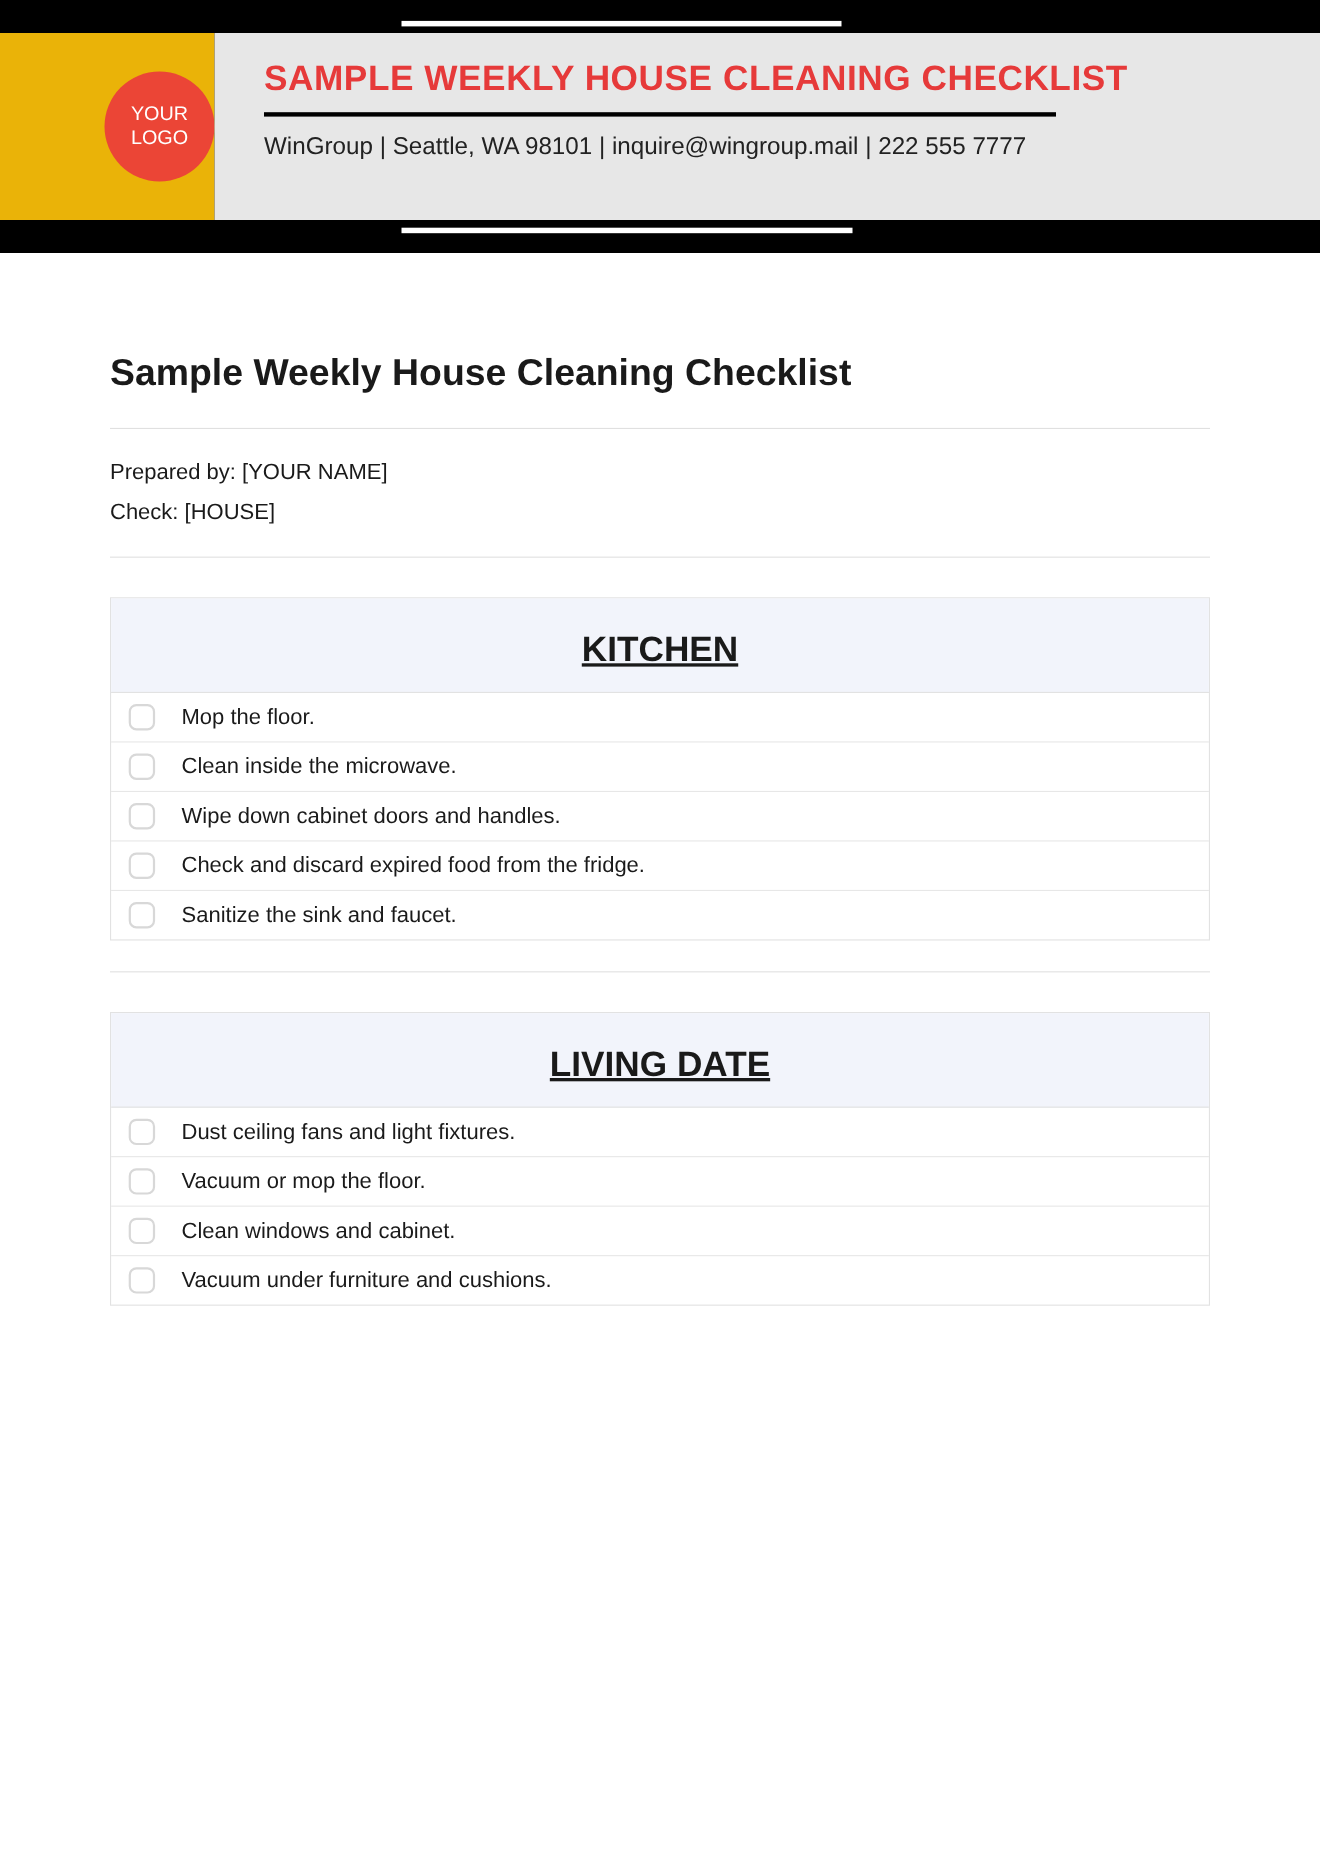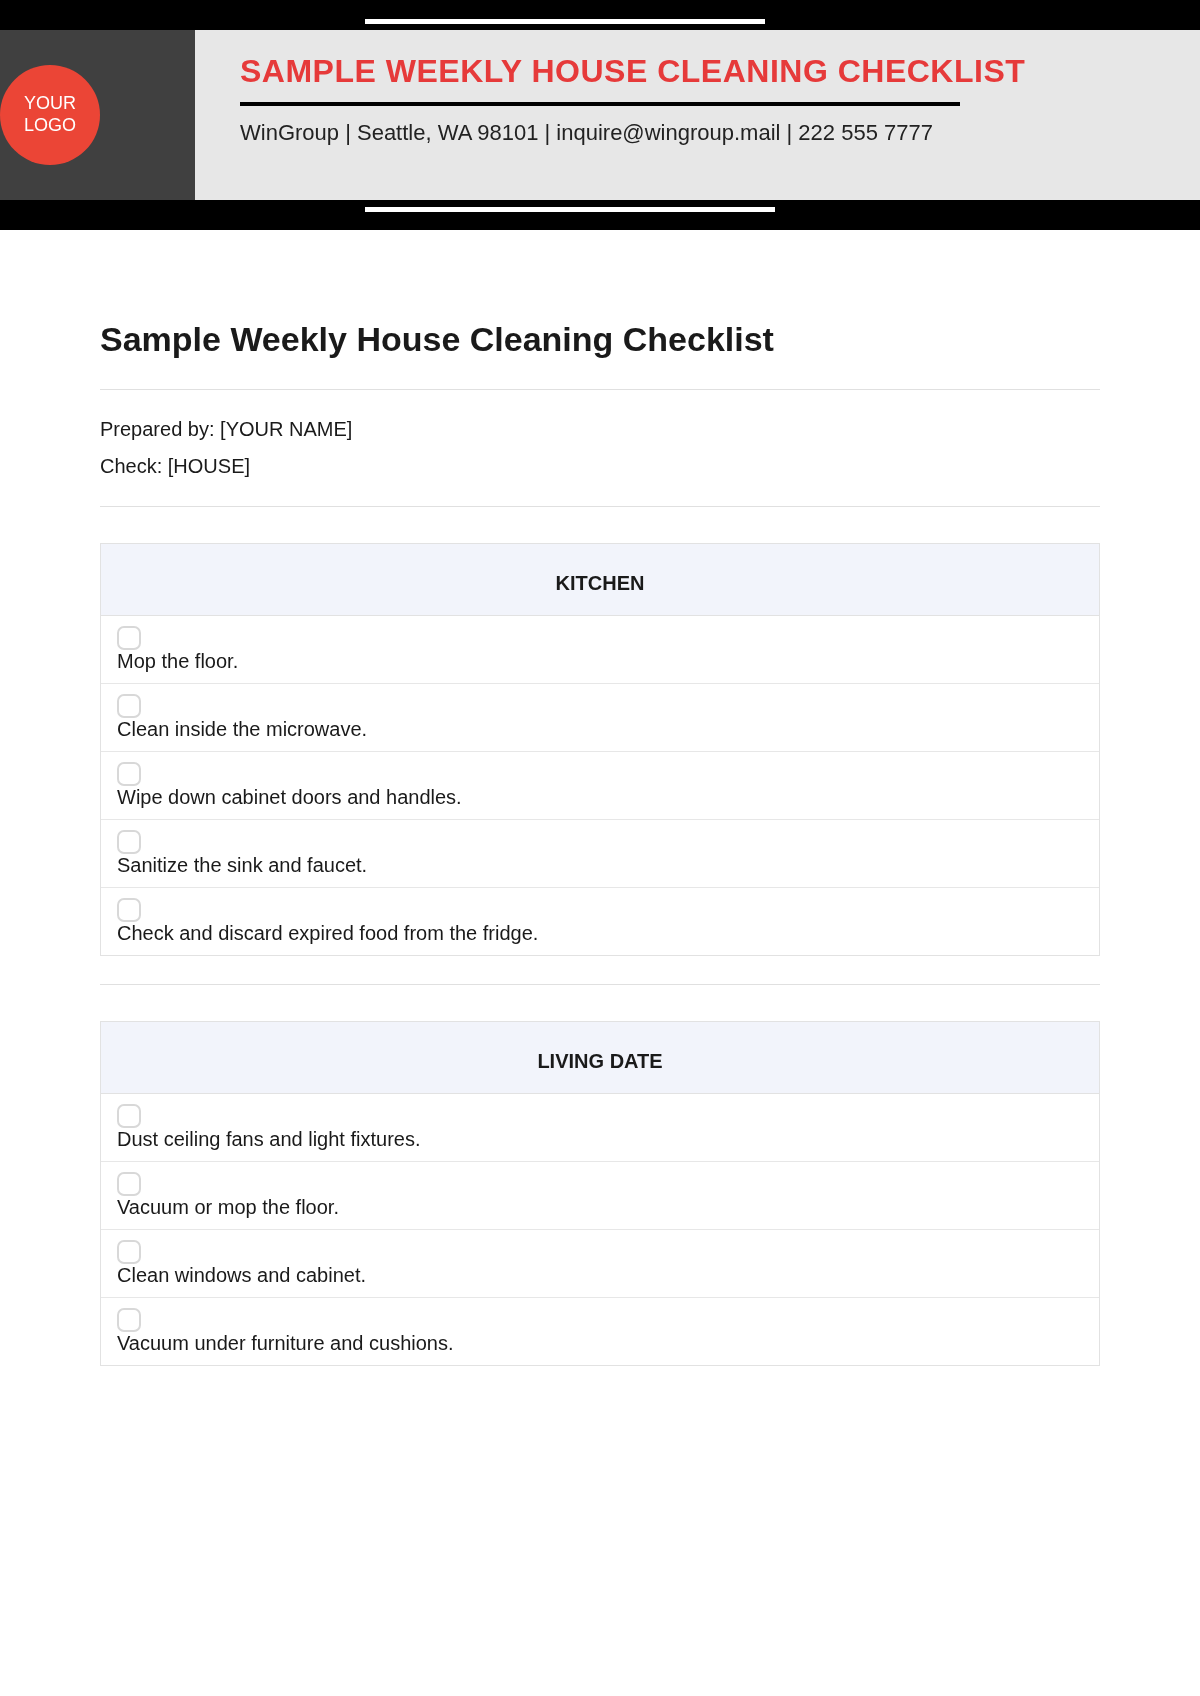--- a/index.html
+++ b/index.html
@@ -16,24 +16,24 @@
       background: #000;
       height: 230px;
       position: relative;
     }
     .logo-block {
       position: absolute;
       left: 0;
       top: 30px;
       width: 195px;
       height: 170px;
-      background: #404040;
+      background: #eab308;
       display: flex;
       align-items: center;
-      justify-content: flex-start;
+      justify-content: flex-end;
     }
     .logo-circle {
       width: 100px;
       height: 100px;
       background: #eb4536;
       border-radius: 50%;
       display: flex;
       align-items: center;
       justify-content: center;
       flex-direction: column;
@@ -110,30 +110,31 @@
       font-weight: 400;
     }
     .section {
       margin-top: 36px;
       border: 1px solid #e2e2e2;
     }
     .section-header {
       background: #f2f4fb;
       text-align: center;
       font-weight: 700;
-      font-size: 20px;
+      font-size: 32px;
       color: #1a1a1a;
       padding: 28px 10px 20px 10px;
       border-bottom: 1px solid #e2e2e2;
+      text-decoration: underline;
     }
     .task-row {
       display: flex;
+      align-items: center;
       padding: 10px 16px;
       border-bottom: 1px solid #e7e7e7;
-      flex-direction: column;
     }
     .task-row:last-child {
       border-bottom: none;
     }
     .checkbox {
       width: 24px;
       height: 24px;
       border: 2px solid #d8d8d8;
       border-radius: 7px;
       margin-right: 24px;
@@ -189,25 +190,25 @@
           <div class="task-row">
             <div class="checkbox"></div>
             <div class="task-text">Clean inside the microwave.</div>
           </div>
           <div class="task-row">
             <div class="checkbox"></div>
             <div class="task-text">Wipe down cabinet doors and handles.</div>
           </div>
           <div class="task-row">
             <div class="checkbox"></div>
+            <div class="task-text">Check and discard expired food from the fridge.</div>
+          </div>
+          <div class="task-row">
+            <div class="checkbox"></div>
             <div class="task-text">Sanitize the sink and faucet.</div>
-          </div>
-          <div class="task-row">
-            <div class="checkbox"></div>
-            <div class="task-text">Check and discard expired food from the fridge.</div>
           </div>
         </div>
       </div>
       <div class="divider"></div>
       <div class="section-wrap">
         <div class="section">
           <div class="section-header">LIVING DATE</div>
           <div class="task-row">
             <div class="checkbox"></div>
             <div class="task-text">Dust ceiling fans and light fixtures.</div>

